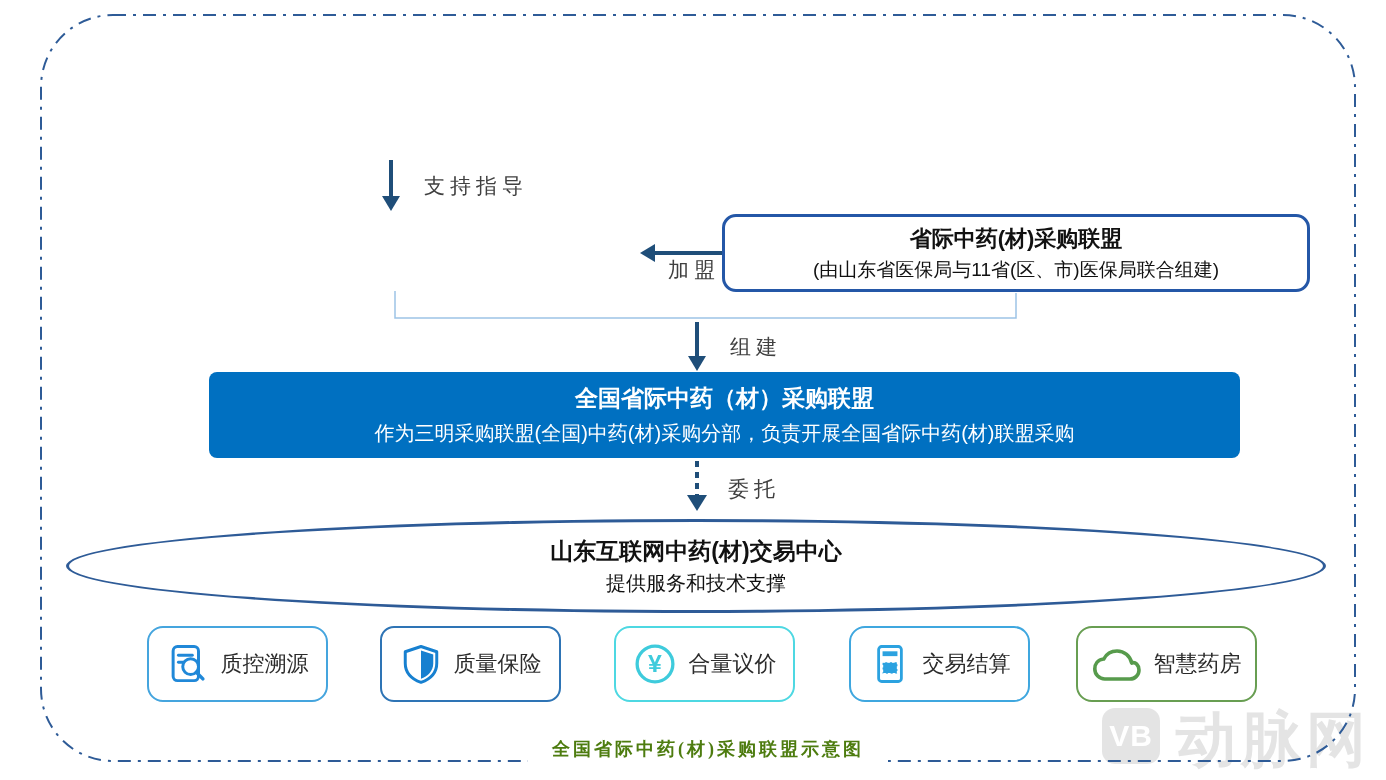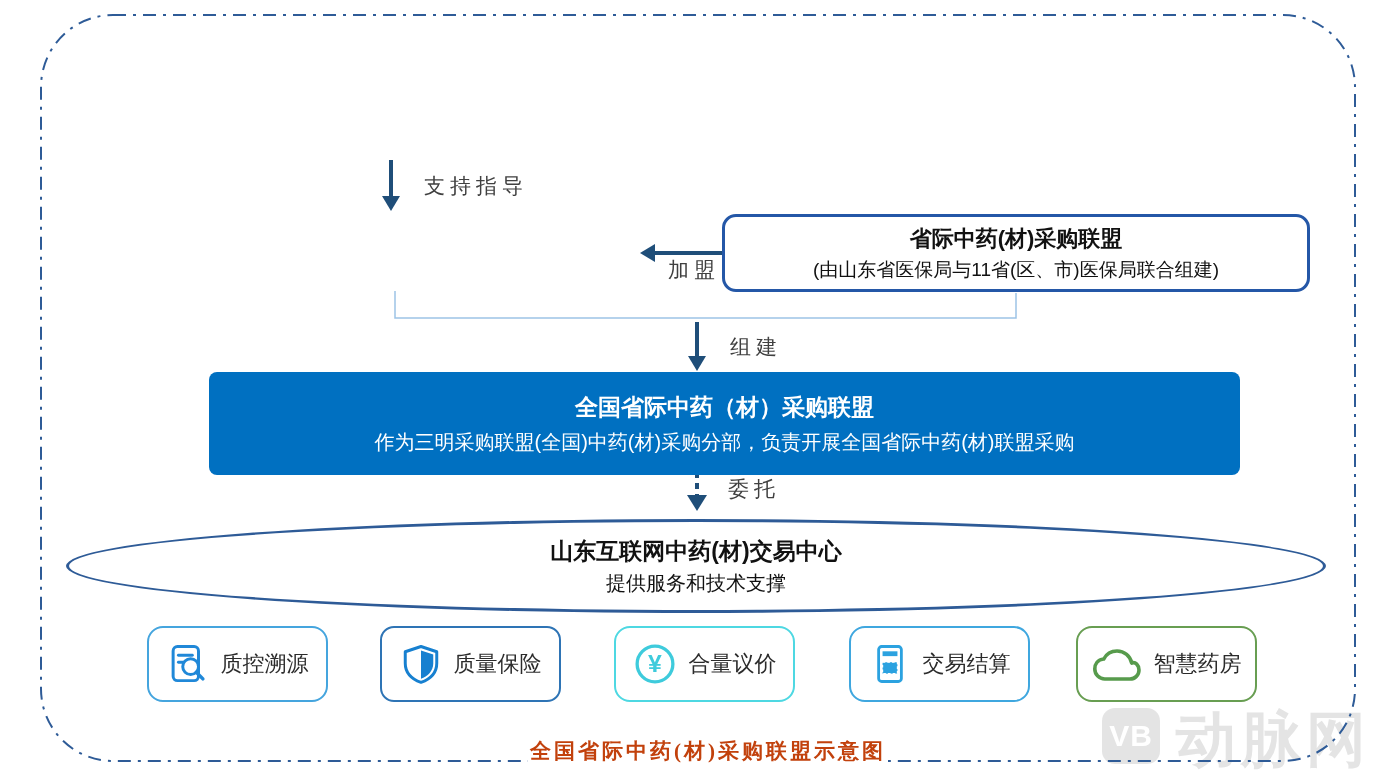--- a/index.html
+++ b/index.html
@@ -25,21 +25,21 @@
     text-align:center;z-index:3;box-sizing:border-box;
   }
   .top-box{left:88px;top:64px;width:1228px;height:88px;border-color:#1F4E79;gap:5px;}
   .top-box .t{font-size:23px;font-weight:bold;}
   .top-box .s{font-size:21px;}
   .left-box{left:93px;top:216px;width:539px;height:74px;}
   .left-box .t{font-size:24px;font-weight:bold;}
   .right-box{left:722px;top:214px;width:588px;height:78px;gap:3px;}
   .right-box .t{font-size:22px;font-weight:bold;}
   .right-box .s{font-size:19px;}
-  .blue-box{left:209px;top:372px;width:1031px;height:103px;background:#0070C1;border:none;border-radius:8px;color:#fff;gap:6px;}
+  .blue-box{left:209px;top:372px;width:1031px;height:86px;background:#0070C1;border:none;border-radius:8px;color:#fff;gap:6px;}
   .blue-box .t{font-size:23px;font-weight:bold;}
   .blue-box .s{font-size:20px;}
   .ellipse{
     position:absolute;left:66px;top:519px;width:1260px;height:94px;border-radius:50%;
     border:3px solid #2E5B97;background:#fff;display:flex;flex-direction:column;
     align-items:center;justify-content:center;text-align:center;z-index:3;box-sizing:border-box;gap:3px;
   }
   .ellipse .t{font-size:23px;font-weight:bold;}
   .ellipse .s{font-size:20px;}
   .edge-label{
@@ -52,22 +52,22 @@
     justify-content:center;gap:12px;z-index:3;box-sizing:border-box;
   }
   .svc .lbl{font-size:22px;color:#2b2b2b;white-space:nowrap;}
   .svc1{left:147px;border-color:#45A5DE;font-family:Liberation Serif, serif;}
   .svc2{left:380px;border-color:#2E74B5;border-radius:14px;}
   .svc3{left:614px;border-color:#4ED8E2;}
   .svc4{left:849px;border-color:#3FA7DF;}
   .svc5{left:1076px;border-color:#689E52;}
   .caption{
     position:absolute;left:528px;top:735px;width:360px;text-align:center;z-index:3;
-    background:#fff;font-family:"Liberation Serif",serif;font-size:21px;font-weight:bold;
-    color:#c2410c;letter-spacing:3px;padding:2px 0;white-space:nowrap;
+    background:#fff;font-family:"Liberation Serif",serif;font-size:18px;font-weight:bold;
+    color:#4d7c0f;letter-spacing:3px;padding:2px 0;white-space:nowrap;
   }
 </style>
 </head>
 <body>
 
 <div class="canvas">
 
   <div class="wm-logo">
     <span>VB</span>
   </div>

